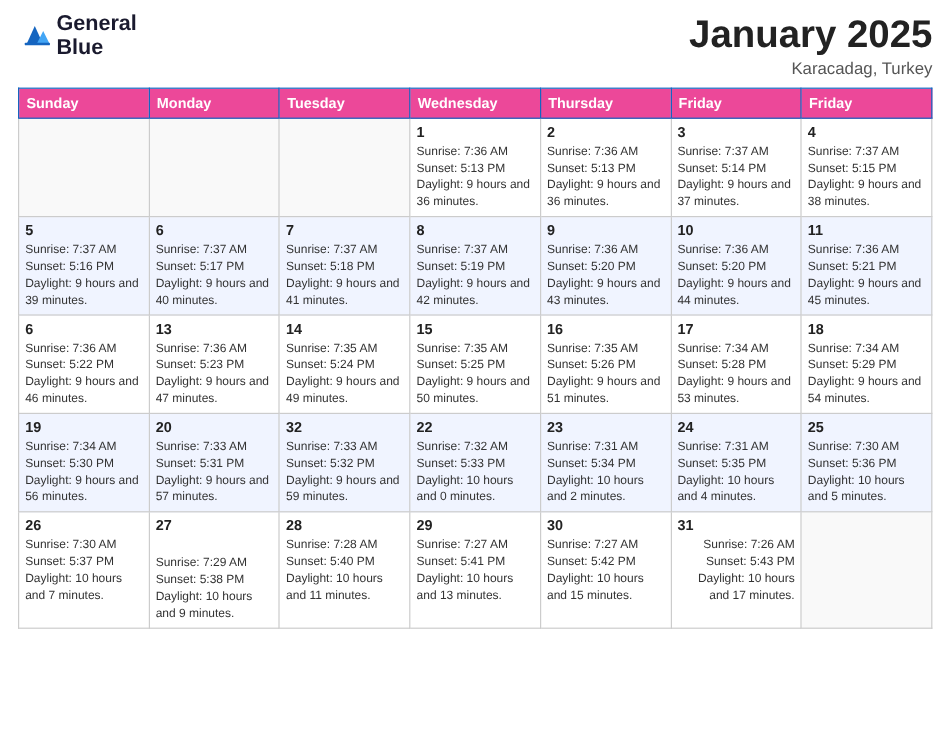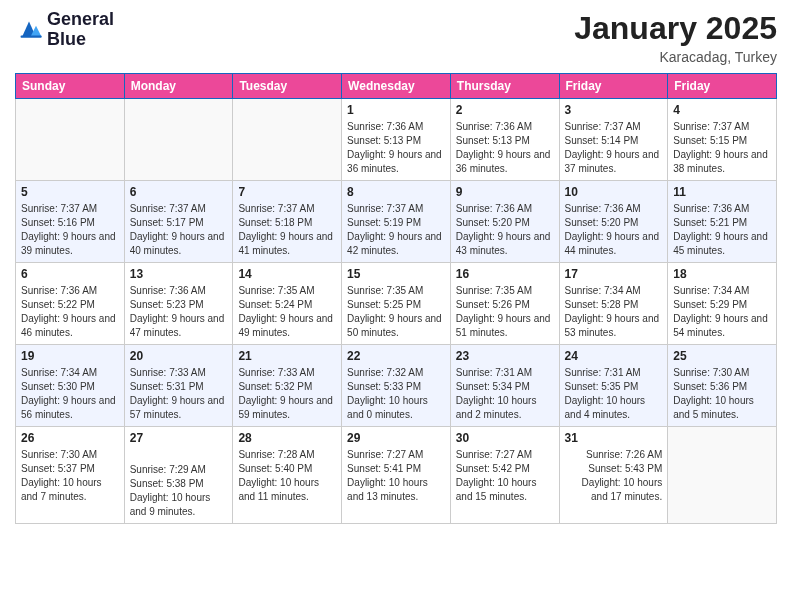--- a/index.html
+++ b/index.html
@@ -249,21 +249,21 @@
 Sunset: 5:30 PM
 Daylight: 9 hours and 56 minutes.</div>
           </td>
           <td>
             <div class="day-num">20</div>
             <div class="day-info" style="white-space: pre-line;">Sunrise: 7:33 AM
 Sunset: 5:31 PM
 Daylight: 9 hours and 57 minutes.</div>
           </td>
           <td>
-            <div class="day-num">21</div>
+            <div class="day-num">32</div>
             <div class="day-info" style="white-space: pre-line;">Sunrise: 7:33 AM
 Sunset: 5:32 PM
 Daylight: 9 hours and 59 minutes.</div>
           </td>
           <td>
             <div class="day-num">22</div>
             <div class="day-info" style="white-space: pre-line;">Sunrise: 7:32 AM
 Sunset: 5:33 PM
 Daylight: 10 hours and 0 minutes.</div>
           </td>

